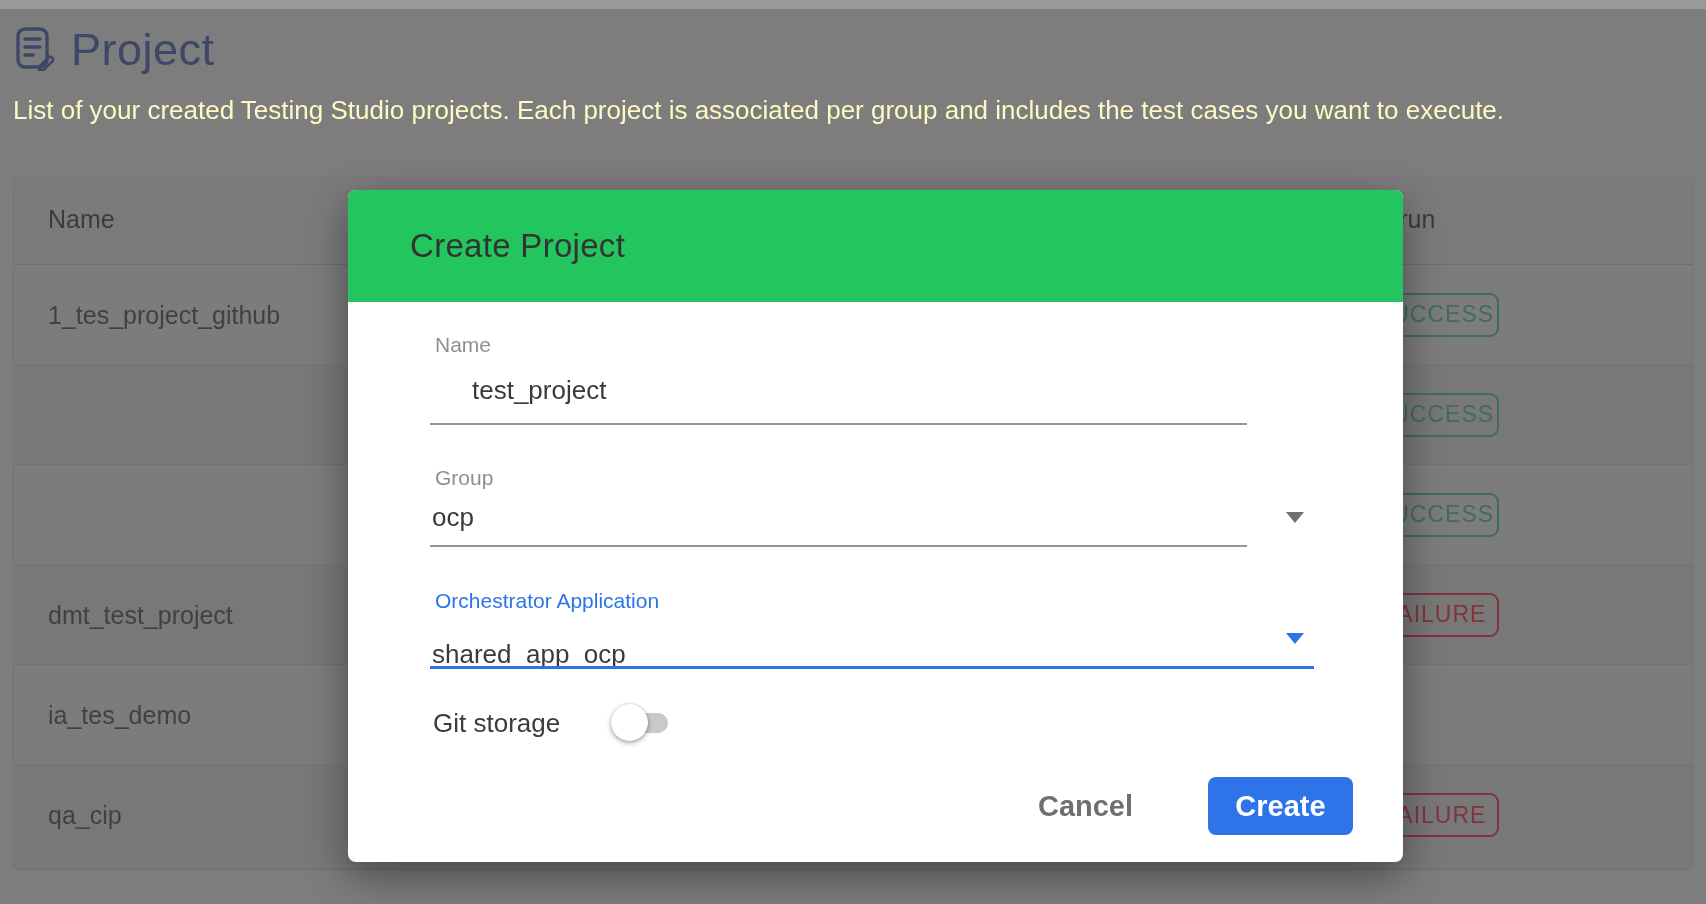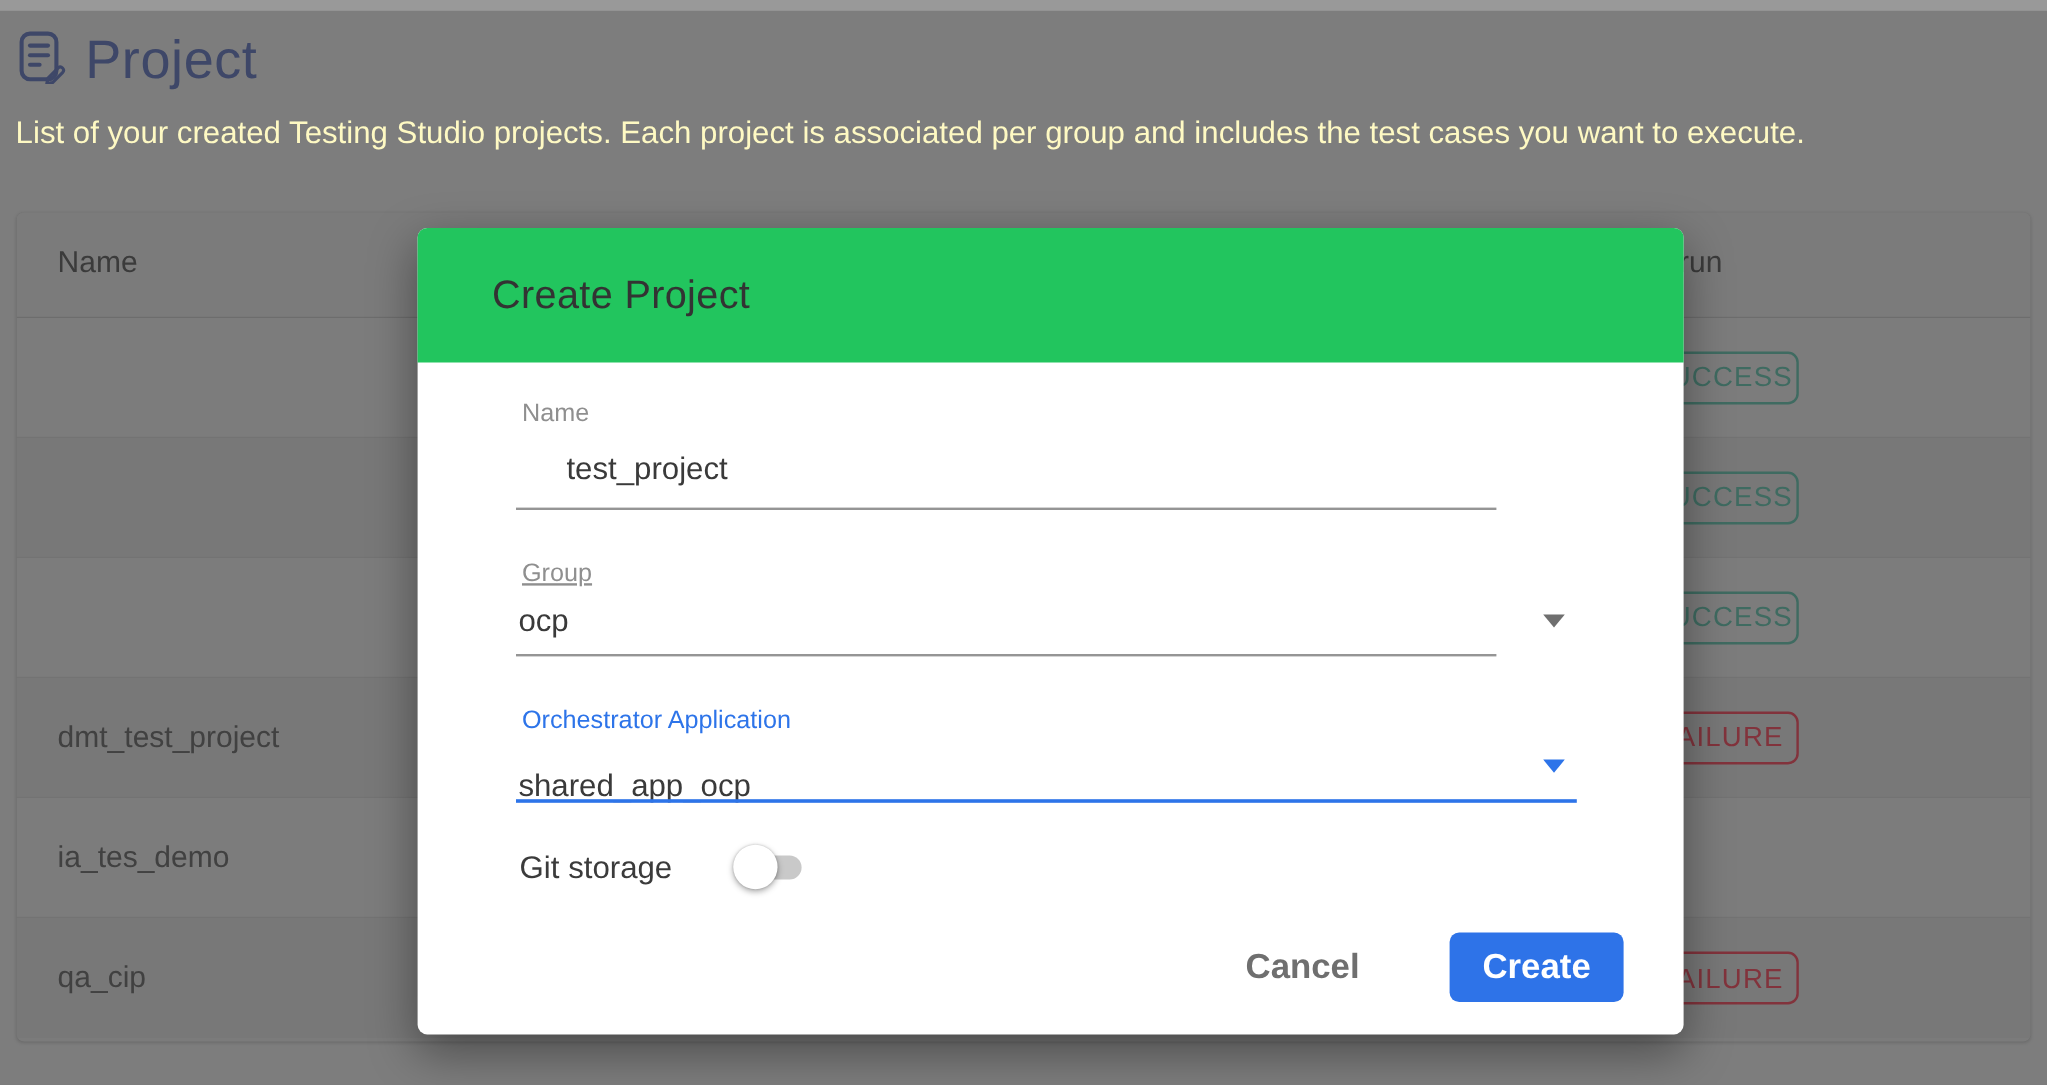--- a/index.html
+++ b/index.html
@@ -67,21 +67,21 @@
   .modal-title { font-size:33px; font-weight:500; color:#333333; letter-spacing:0.3px; }
 
   .field-label  { position:absolute; left:87px; font-size:21px; color:#8f8f8f; }
   .field-value  { position:absolute; left:84px; font-size:26px; color:#3a3a3a; }
   .field-line   { position:absolute; left:82px; width:817px; height:1.5px; background:#959595; }
 
   .lbl-name  { top:143px; }
   .val-name  { top:185px;margin-left:40px; }
   .line-name { top:233px; }
 
-  .lbl-group  { top:276px;text-decoration:underline; }
+  .lbl-group  { top:276px; }
   .val-group  { top:312px; }
   .line-group { top:355px; }
 
   .lbl-orch  { top:399px; color:#2d74e9; }
   .val-orch  { top:449px; }
   .line-orch { top:476px; width:884px; height:3px; background:#2d74e9; }
 
   .caret {
     position:absolute; left:938px; width:0; height:0;
     border-left:9px solid transparent; border-right:9px solid transparent;
@@ -135,20 +135,21 @@
 </div>
 <div class="page-subtitle">List of your created Testing Studio projects. Each project is associated per group and includes the test cases you want to execute.</div>
 
 <div class="table-card">
   <div class="thead-row">
     <span class="th th-name">Name</span>
     <span class="th th-lastrun">Last run</span>
   </div>
 
   <div class="trow">
+    <span class="cell-name">1_tes_project_github</span>
     <span class="badge success">SUCCESS</span>
   </div>
   <div class="trow">
     <span class="badge success">SUCCESS</span>
   </div>
   <div class="trow">
     <span class="badge success">SUCCESS</span>
   </div>
   <div class="trow">
     <span class="cell-name">dmt_test_project</span>

